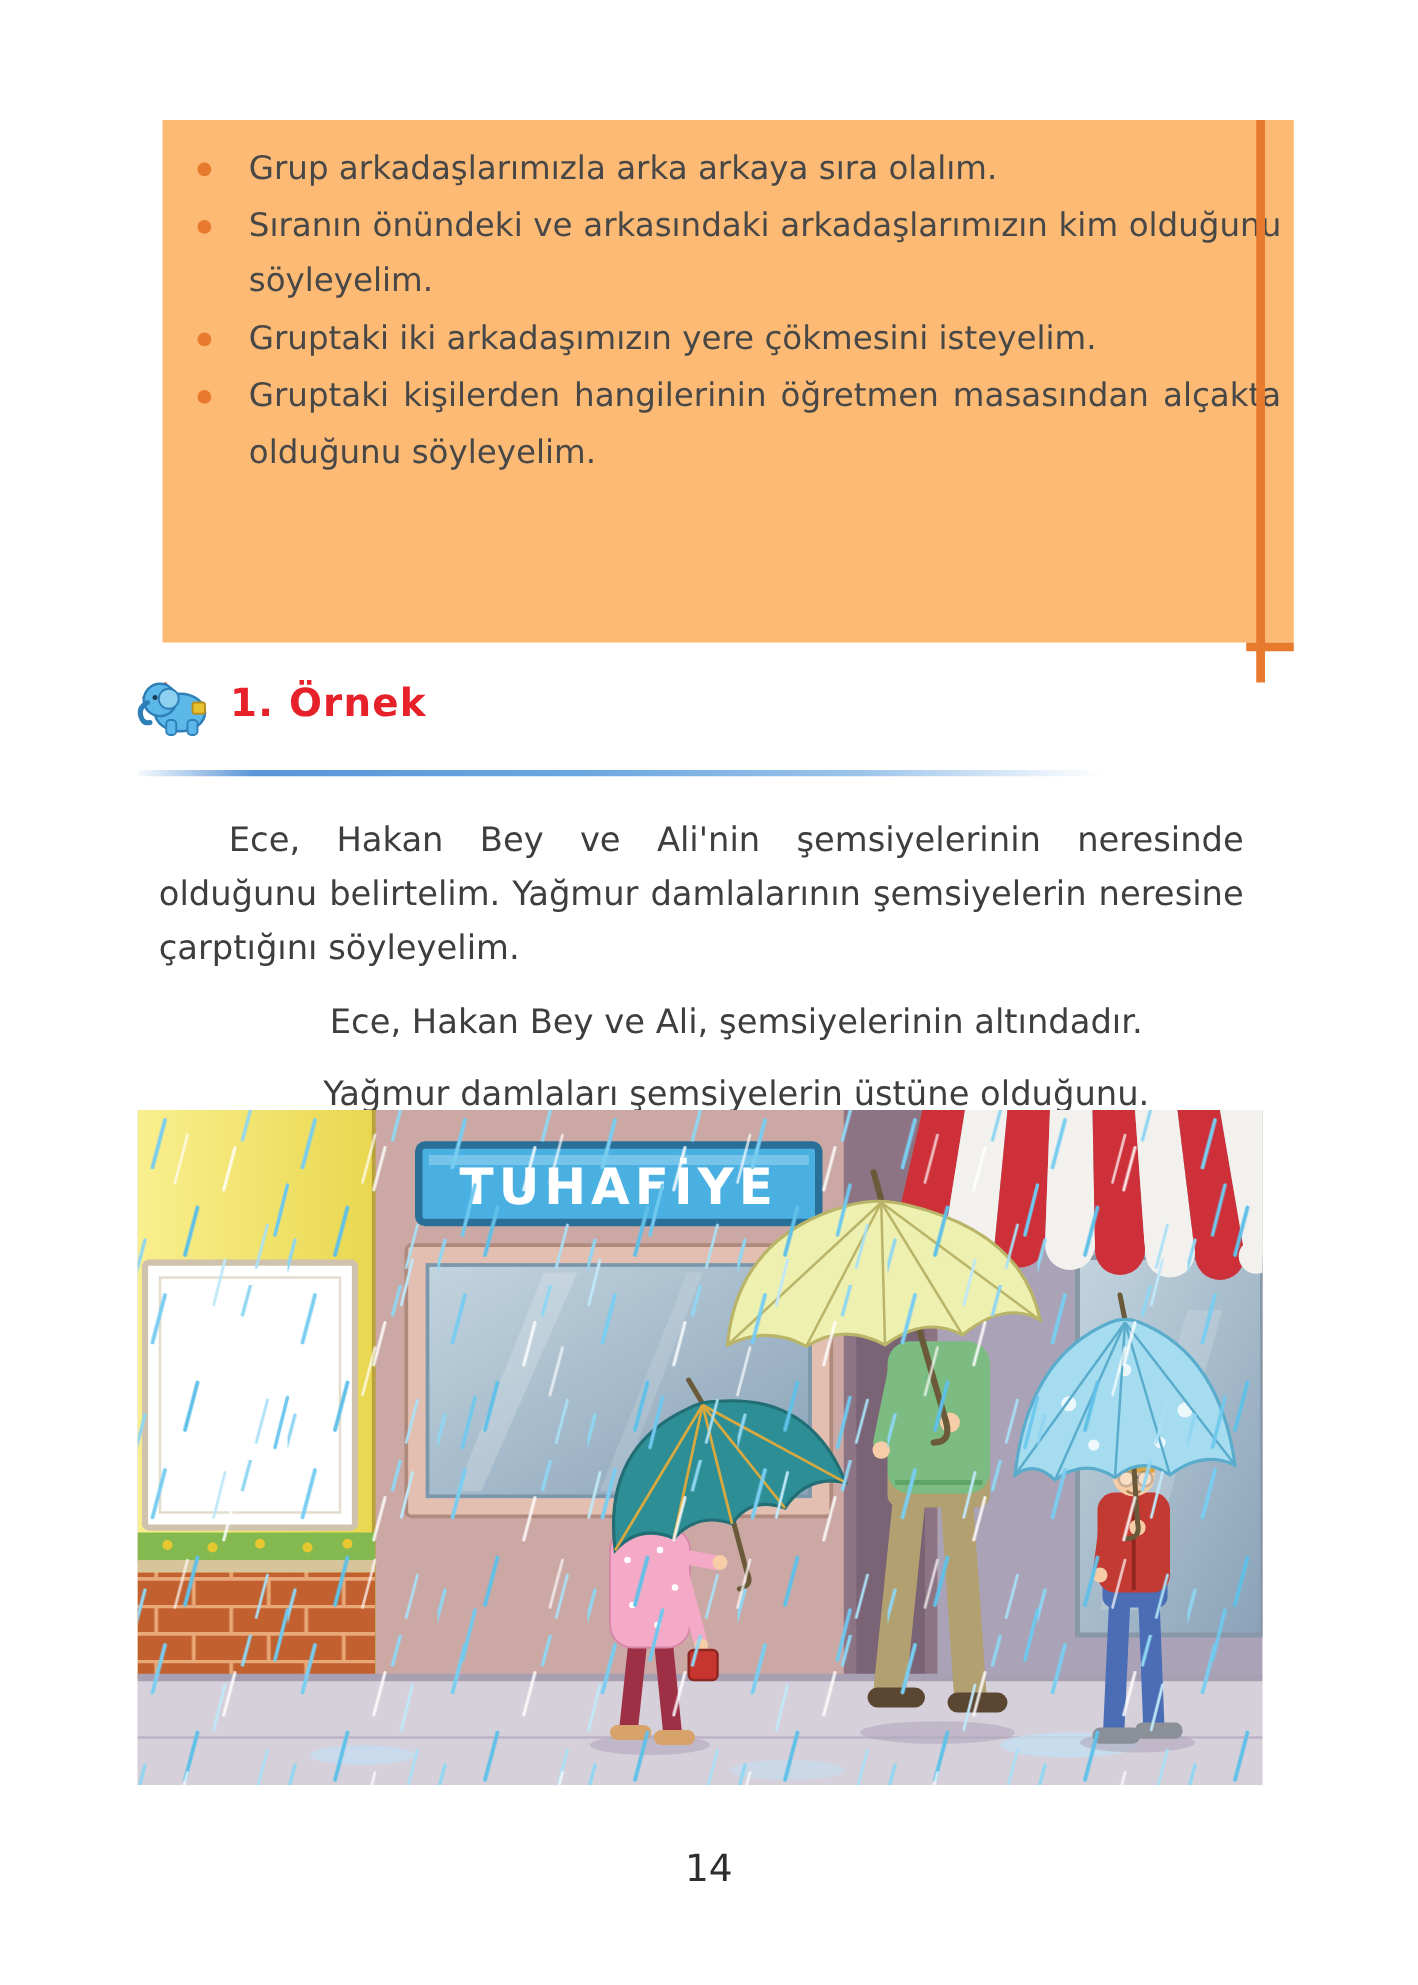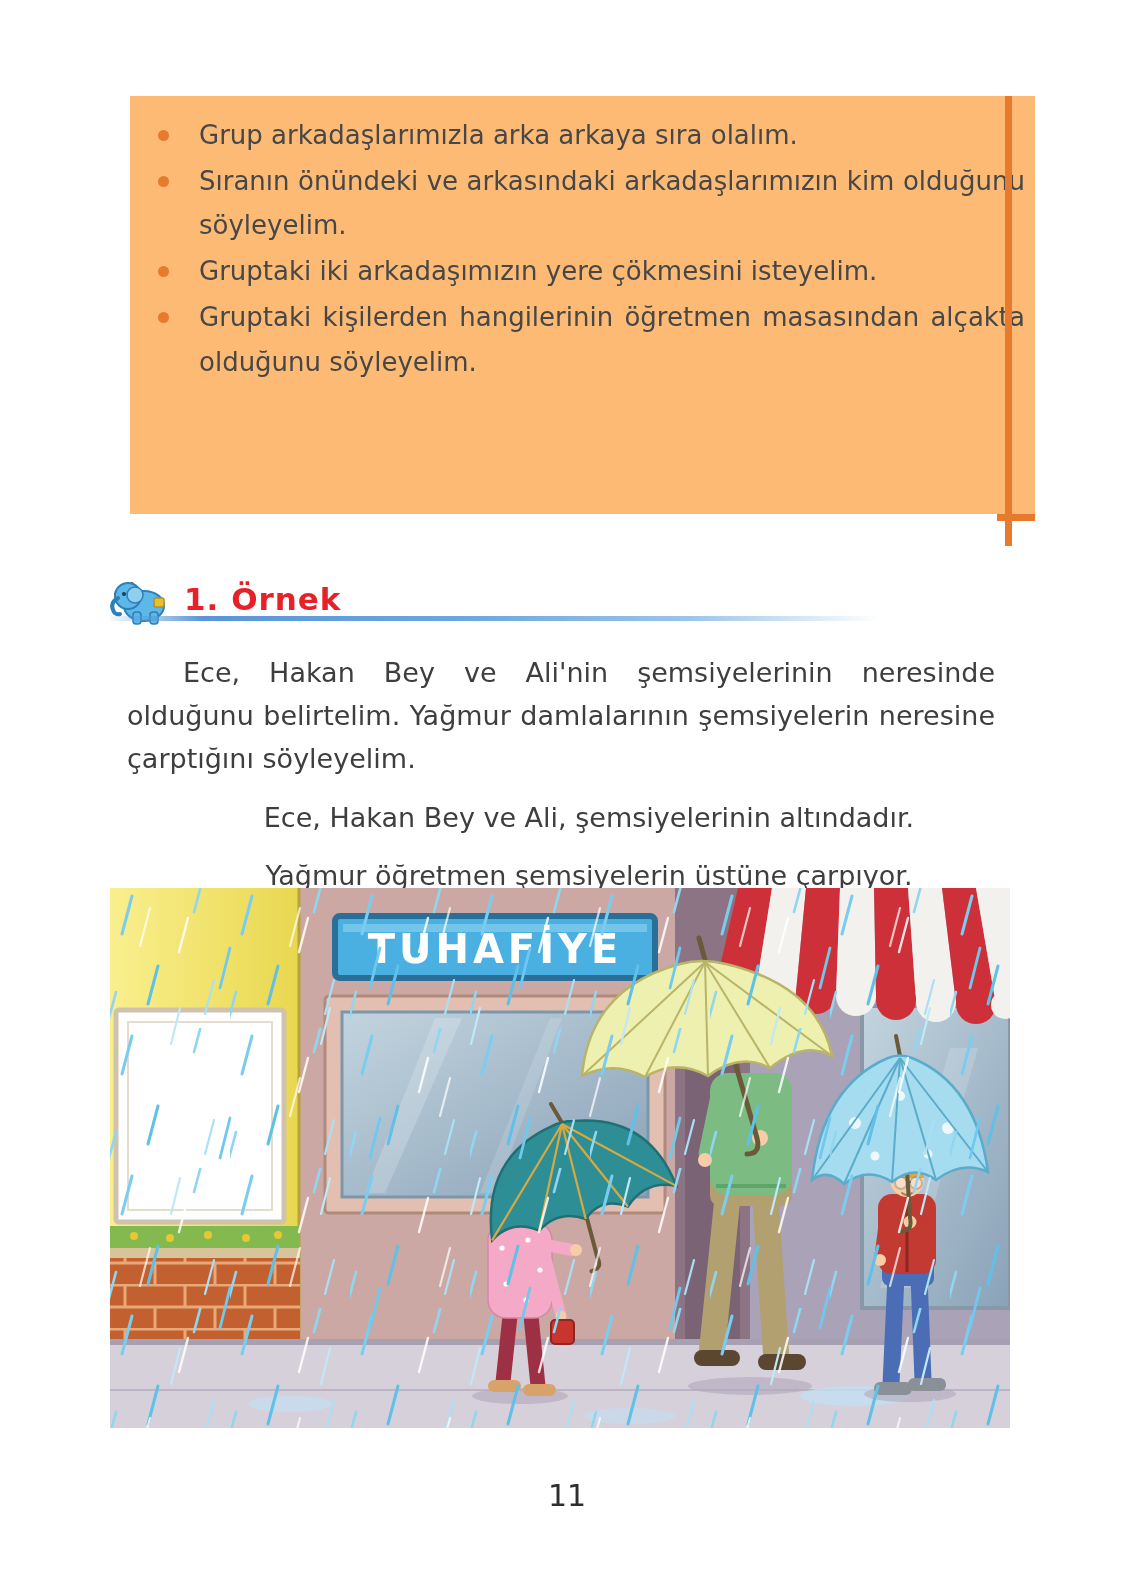--- a/index.html
+++ b/index.html
@@ -11,21 +11,21 @@
   .intro-box{
     position:absolute;left:100px;top:96px;width:905px;min-height:418px;
     background:#fdba74;box-sizing:border-box;padding:16px 6px 16px 0;margin-left:30px;
   }
   .bullet-item{display:flex;align-items:flex-start;margin:1px 0;}
   .bullet-dot{flex:0 0 auto;width:11px;height:11px;border-radius:50%;background:#e87a2e;margin:17px 30px 0 28px;}
   .bullet-text{flex:1;font-size:26px;line-height:1.72;color:#474747;text-align:justify;padding-right:4px;}
   .rule-v{position:absolute;left:1005px;top:96px;width:7px;height:450px;background:#e87a2e;}
   .rule-h{position:absolute;left:997px;top:514px;width:38px;height:7px;background:#e87a2e;}
   
-  .example-header{position:absolute;left:106px;top:567px;height:64px;display:flex;align-items:center;gap:14px;}
+  .example-header{position:absolute;left:106px;top:531px;height:64px;display:flex;align-items:center;gap:14px;}
   .example-title{font-size:31px;color:#e62129;font-weight:600;letter-spacing:1px;}
   .header-rule{
     position:absolute;left:110px;top:616px;width:772px;height:5px;border-radius:3px;
     background:linear-gradient(90deg, rgba(90,150,215,0.05) 0%, #5a96d7 12%, #6aa6e0 45%, #9cc4ea 75%, rgba(156,196,234,0) 100%);
   }
   
   .content{position:absolute;left:112px;top:636px;width:898px;color:#3e3e3e;font-size:27px;line-height:1.6;}
   .content p{margin:15px;}
   .p-just{text-align:justify;text-indent:56px;}
   .p-ind{text-indent:56px;margin-top:12px;text-align:center;}
@@ -75,21 +75,21 @@
         <rect x="48" y="30" width="10" height="9" rx="2" fill="#e8c12e" stroke="#b88f1f" stroke-width="1.5"></rect>
       </svg>
     </span>
     <span class="example-title">1. Örnek</span>
   </div>
   <div class="header-rule"></div>
 
   <div class="content">
     <p class="p-just">Ece, Hakan Bey ve Ali'nin şemsiyelerinin neresinde olduğunu belirtelim. Yağmur damlalarının şemsiyelerin neresine çarptığını söyleyelim.</p>
     <p class="p-ind">Ece, Hakan Bey ve Ali, şemsiyelerinin altındadır.</p>
-    <p class="p-ind">Yağmur öğretmen şemsiyelerin üstüne çarpıyor.</p>
+    <p class="p-ind">Yağmur damlaları şemsiyelerin üstüne olduğunu.</p>
   </div>
 
   <div class="illustration">
     <svg width="900" height="540" viewBox="0 0 900 540">
       <defs>
         <linearGradient id="glass" x1="0" y1="0" x2="1" y2="1">
           <stop offset="0" stop-color="#c2d4de"></stop>
           <stop offset="1" stop-color="#8aa2b8"></stop>
         </linearGradient>
         <linearGradient id="yellowwall" x1="0" y1="0" x2="1" y2="0">
@@ -296,15 +296,15 @@
         <line x1="468" y1="234" x2="564" y2="322" stroke="#d9a93f" stroke-width="2.2"></line>
       </g>
 
       <g>
         <rect x="0" y="0" width="900" height="540" fill="url(#rain)"></rect>
         <rect x="0" y="0" width="900" height="540" fill="url(#rain2)"></rect>
       </g>
     </svg>
   </div>
 
-  <div class="page-number">11</div>
+  <div class="page-number">14</div>
 
 </div>
 
 </body></html>

